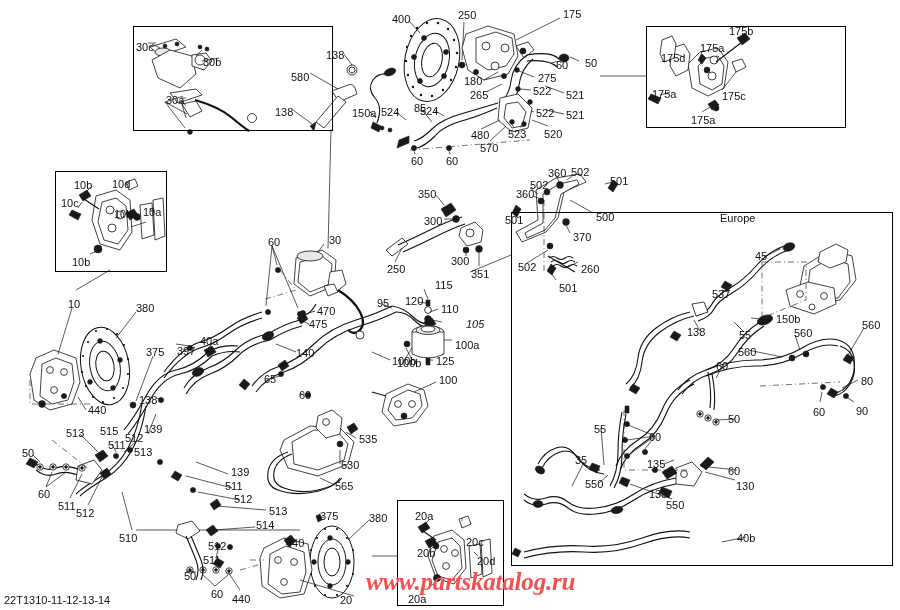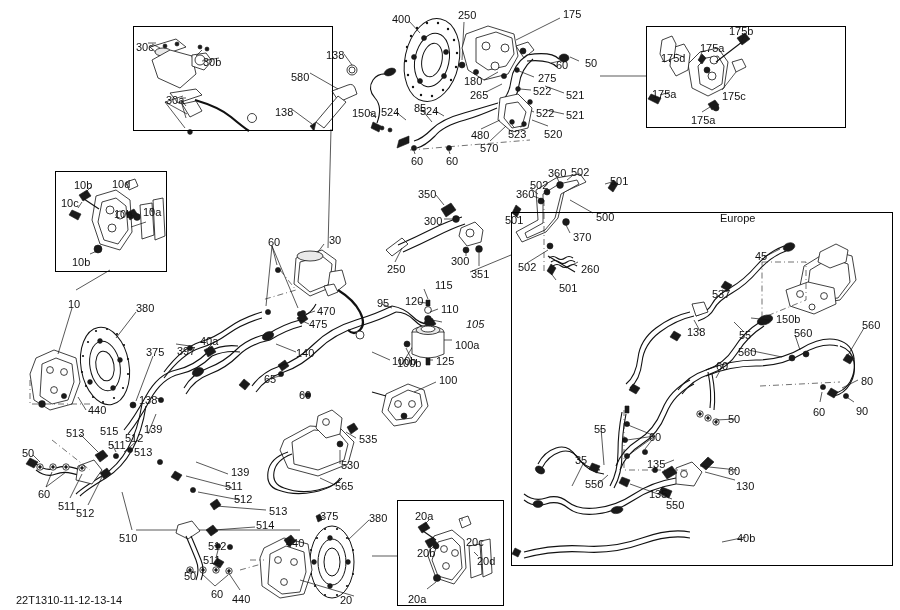--- a/index.html
+++ b/index.html
@@ -3,21 +3,21 @@
 <meta charset="utf-8">
 <style>
   html,body{margin:0;padding:0;background:#ffffff;}
   body{font-family:"Liberation Sans", sans-serif;}
   #page{position:relative;width:900px;height:610px;background:#fff;overflow:hidden;}
   .lbl{position:absolute;font-family:"Liberation Sans", sans-serif;font-size:11px;color:#111;white-space:nowrap;line-height:1;}
   .box{position:absolute;border:1px solid #000;background:transparent;}
   #wm{position:absolute;left:366px;top:568px;width:330px;height:30px;
       font-family:"Liberation Serif", serif;font-style:italic;font-weight:bold;
       font-size:25px;color:#f4504f;letter-spacing:-0.2px;}
-  #code{position:absolute;left:16px;top:594px;font-size:11px;color:#111;}
+  #code{position:absolute;left:4px;top:594px;font-size:11px;color:#111;}
   svg{position:absolute;left:0;top:0;}
   .ln{stroke:#111;stroke-width:0.7;fill:none;}
   .ln2{stroke:#111;stroke-width:1.1;fill:none;}
   .lnw{stroke:#111;stroke-width:2.2;fill:none;}
   .dash{stroke:#111;stroke-width:0.6;fill:none;stroke-dasharray:6 3 1 3;}
   .part{fill:#fff;stroke:#111;stroke-width:0.8;}
   .partd{fill:#e9e9e9;stroke:#111;stroke-width:0.8;}
   .dark{fill:#1a1a1a;stroke:#1a1a1a;stroke-width:0.6;}
   .disc{fill:#fff;stroke:#111;stroke-width:1;}
 </style>
@@ -797,14 +797,15 @@
       <div class="lbl" style="left: 728px; top: 466px;">60</div>
       <div class="lbl" style="left: 575px; top: 455px;">35</div>
       <div class="lbl" style="left: 647px; top: 459px;">135</div>
       <div class="lbl" style="left: 649px; top: 489px;">135</div>
       <div class="lbl" style="left: 736px; top: 481px;">130</div>
       <div class="lbl" style="left: 585px; top: 479px;">550</div>
       <div class="lbl" style="left: 666px; top: 500px;">550</div>
       <div class="lbl" style="left: 737px; top: 533px;">40b</div>
     </div>
 
+  <div id="wm">www.partskatalog.ru</div>
   <div id="code">22T1310-11-12-13-14</div>
 </div>
 
 </body></html>

